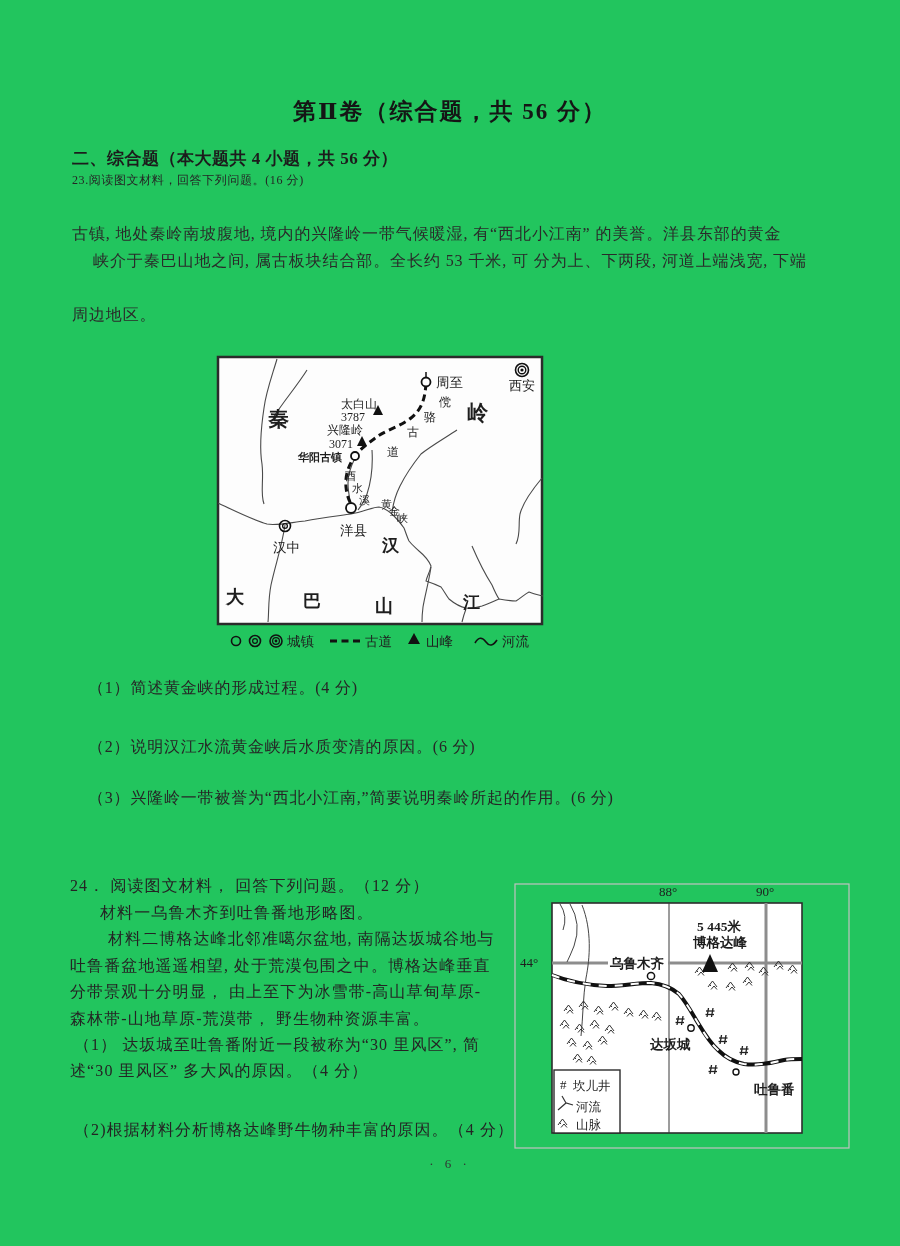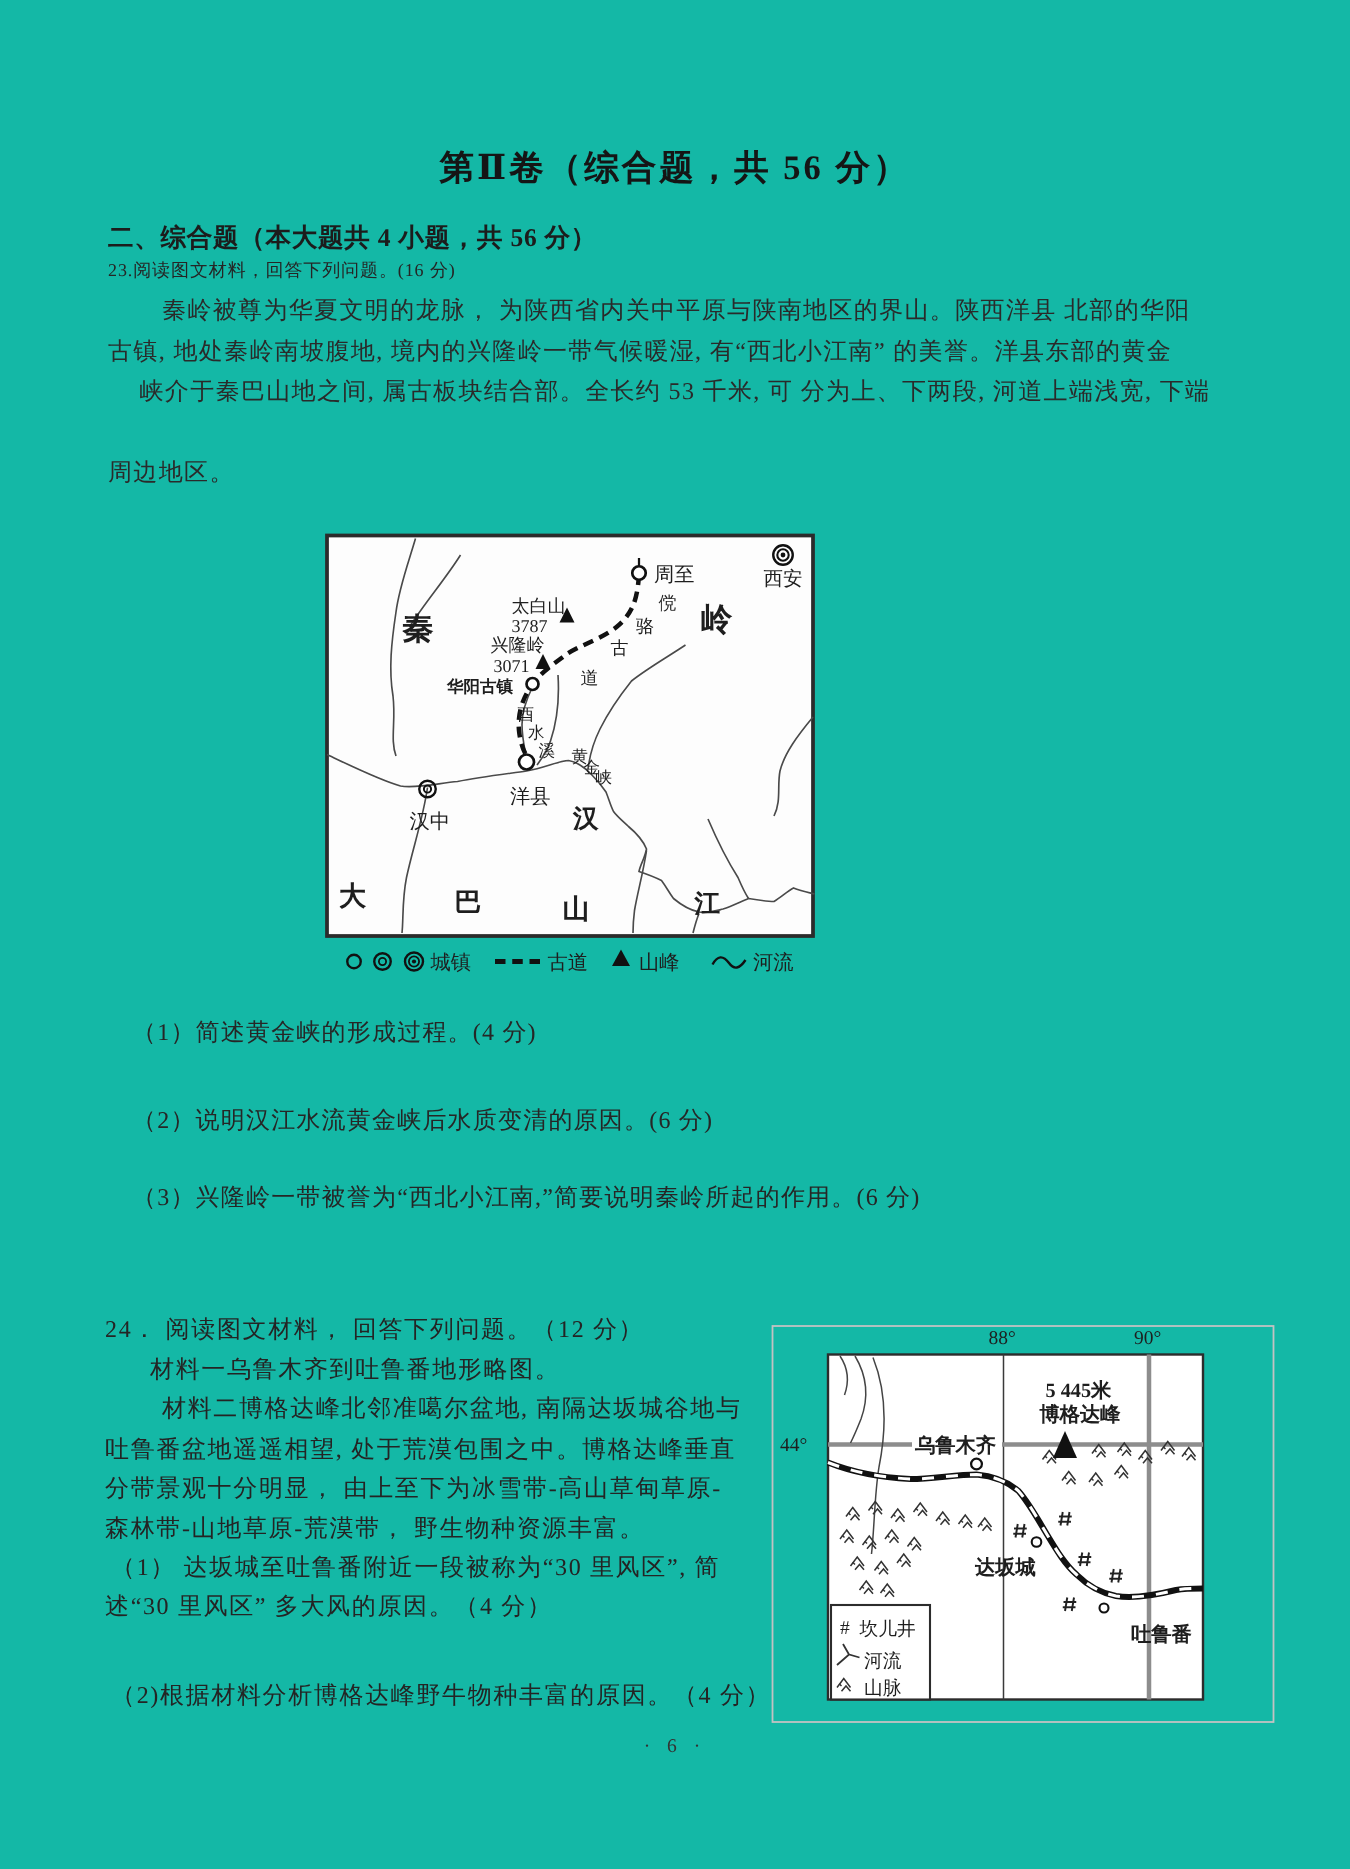--- a/index.html
+++ b/index.html
@@ -1,16 +1,16 @@
 <!DOCTYPE html>
 <html><head>
 <meta charset="utf-8">
 <style>
   html,body{margin:0;padding:0;background:#ffffff;}
-  .page{position:relative;width:900px;height:1246px;background:#14b8a6;overflow:hidden;
+  .page{position:relative;width:900px;height:1246px;background:#22c55e;overflow:hidden;
         font-family:"Liberation Serif","DejaVu Serif",serif;color:#222;text-decoration:underline;}
   .abs{position:absolute;white-space:nowrap;}
   .t-title{font-size:23px;font-weight:bold;letter-spacing:2px;color:#151515;}
   .t-heading{font-size:17px;font-weight:bold;letter-spacing:0.5px;color:#1c1c1c;}
   .t-stem{font-size:12px;letter-spacing:0.6px;color:#252525;}
   .t-body{font-size:16px;letter-spacing:0.9px;color:#2a2a2a;}
   .t-body2{font-size:16px;letter-spacing:1.1px;color:#242424;}
   .t-sub{font-size:16px;letter-spacing:0.8px;color:#262626;}
   .t-footer{font-size:13px;color:#333;letter-spacing:4px;}
   .center{left:0;width:900px;text-align:center;}
@@ -18,21 +18,20 @@
 </style>
 </head>
 <body>
 
 <div class="page">
 
   <div class="abs center t-title" style="top:96px;">第Ⅱ卷（综合题，共 56 分）</div>
   <div class="abs t-heading" style="left:72px;top:147px;">二、综合题（本大题共 4 小题，共 56 分）</div>
   <div class="abs t-stem" style="left:72px;top:172px;">23.阅读图文材料，回答下列问题。(16 分)</div>
 
-  <div class="abs t-body" style="left:108px;top:197px;">秦岭被尊为华夏文明的龙脉， 为陕西省内关中平原与陕南地区的界山。陕西洋县 北部的华阳</div>
   <div class="abs t-body" style="left:72px;top:224px;">古镇, 地处秦岭南坡腹地, 境内的兴隆岭一带气候暖湿, 有“西北小江南” 的美誉。洋县东部的黄金</div>
   <div class="abs t-body" style="left:72px;top:251px;padding-left:21px;">峡介于秦巴山地之间, 属古板块结合部。全长约 53 千米, 可 分为上、下两段, 河道上端浅宽, 下端</div>
   <div class="abs t-body" style="left:72px;top:305px;">周边地区。</div>
 
   <svg class="abs" style="left:215px;top:354px;" width="335" height="304" viewBox="0 0 335 304">
     <rect x="3" y="3" width="324" height="267" fill="#fdfdfd" stroke="#2b2b2b" stroke-width="2.5"></rect>
 
     <g stroke="#4a4a4a" stroke-width="1.1" fill="none">
       <path d="M3,149 C22,158 38,166 52,170 C62,172 78,168 90,167 C105,164 122,162 136,160 C148,158 158,153 164,153 C171,154 176,159 179,162 C184,167 187,171 189,174 C191,179 192,183 194,187 C197,191 201,194 204,197 C210,202 214,207 216,212 C215,218 212,222 211,227 C217,229 222,231 226,233 C229,237 231,241 234,245 C240,250 246,253 251,254 C258,255 263,253 267,252 C273,250 279,247 284,245 C290,246 296,247 301,247 C306,244 310,240 314,238 C319,240 324,241 328,242"></path>
       <path d="M62,5 C57,22 51,38 49,54 C46,74 44,92 47,110 C49,127 45,139 49,150"></path>

